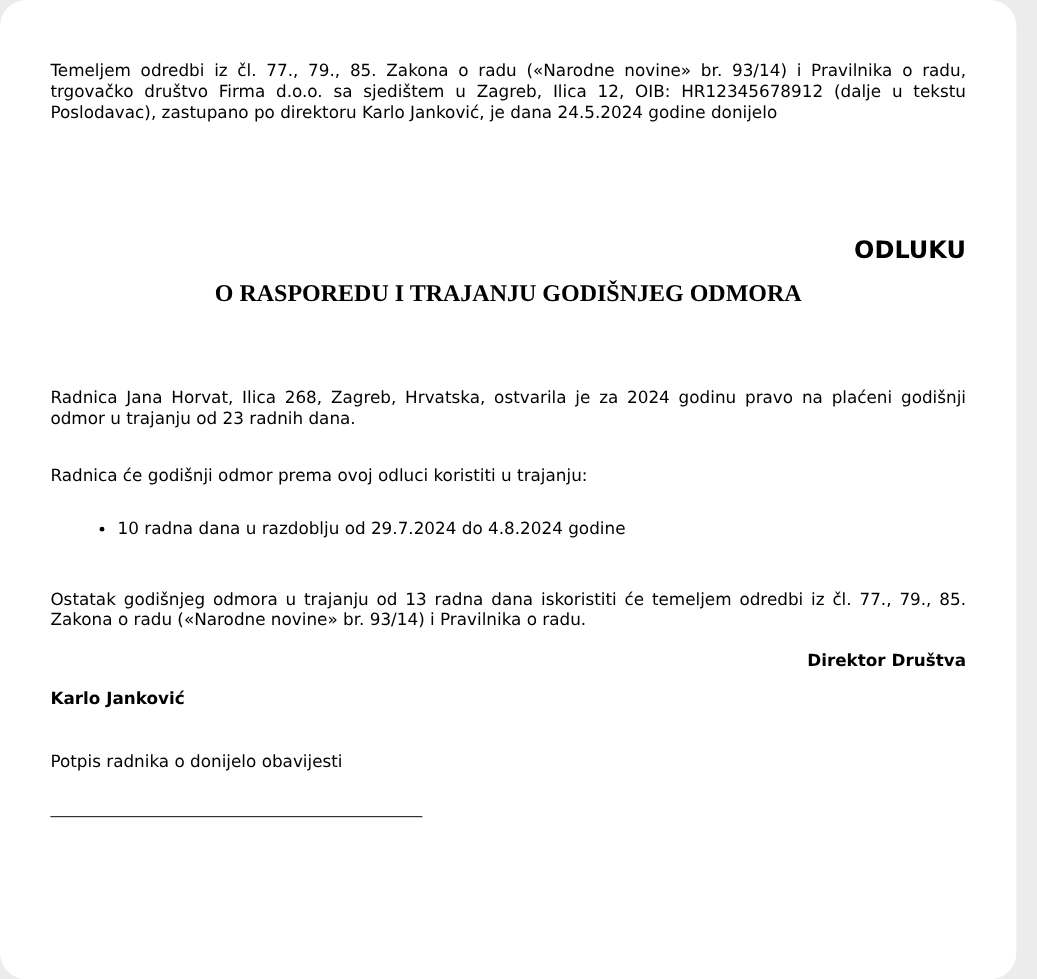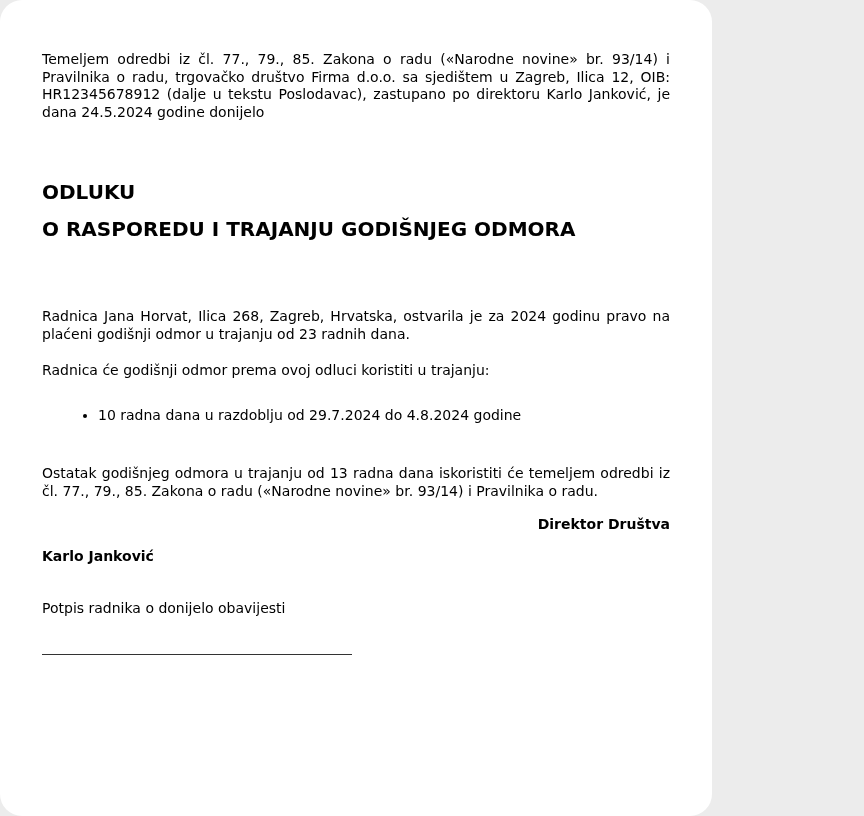--- a/index.html
+++ b/index.html
@@ -3,54 +3,56 @@
 <meta charset="utf-8">
 <style>
   html, body {
     margin: 0;
     padding: 0;
     background: #ececec;
     font-family: "DejaVu Sans", "Liberation Sans", sans-serif;
   }
   .page {
     position: relative;
-    width: 712px;
+    width: 847px;
     height: 816px;
     box-sizing: border-box;
     background: #ffffff;
     border-radius: 22px;
     overflow: hidden;
     padding: 0 42px;
     color: #000000;
   }
   .body-text {
     font-size: 14px;
     line-height: 17.5px;
     margin: 0;
     text-align: justify;
   }
   .single-line {
     text-align: left;
   }
   .intro-par       { margin-top: 51px; }
   .doc-title {
-    margin-top: 59px;
+    margin-top: 92px;
     font-size: 20px;
     line-height: 24px;
     font-weight: bold;
-    text-align: left;
+    text-align: right;
   }
   .doc-subtitle {
     margin-top: 13px;
     font-size: 20px;
     line-height: 24px;
     font-weight: bold;
+    text-align: center;
+    font-family: Liberation Serif, serif;
   }
   .entitlement-par { margin-top: 67px; }
-  .schedule-intro  { margin-top: 19px; }
+  .schedule-intro  { margin-top: 30px; }
   ul.schedule-list {
     margin: 27px 0 0 0;
     padding-left: 56px;
     list-style: disc;
   }
   ul.schedule-list li {
     font-size: 14px;
     line-height: 17.5px;
   }
   .remainder-par   { margin-top: 41px; }

